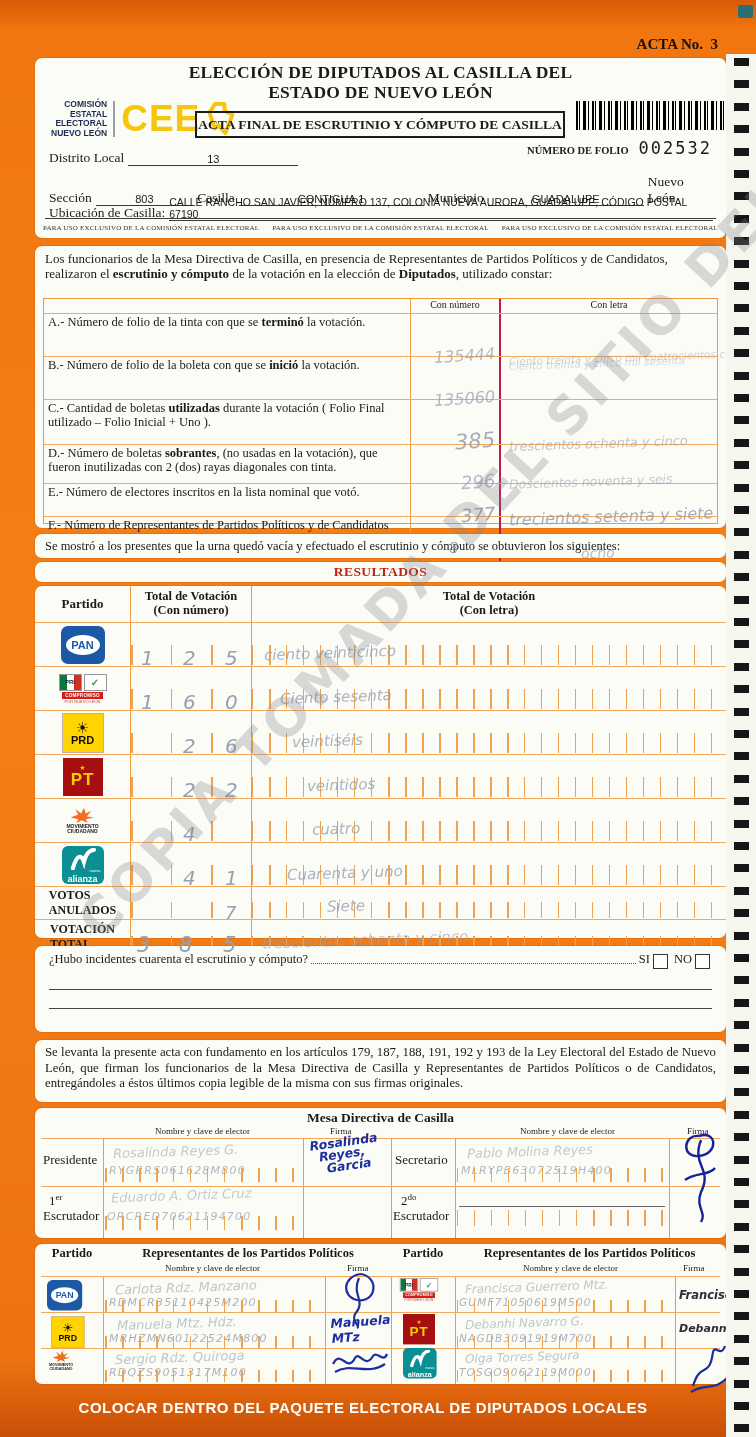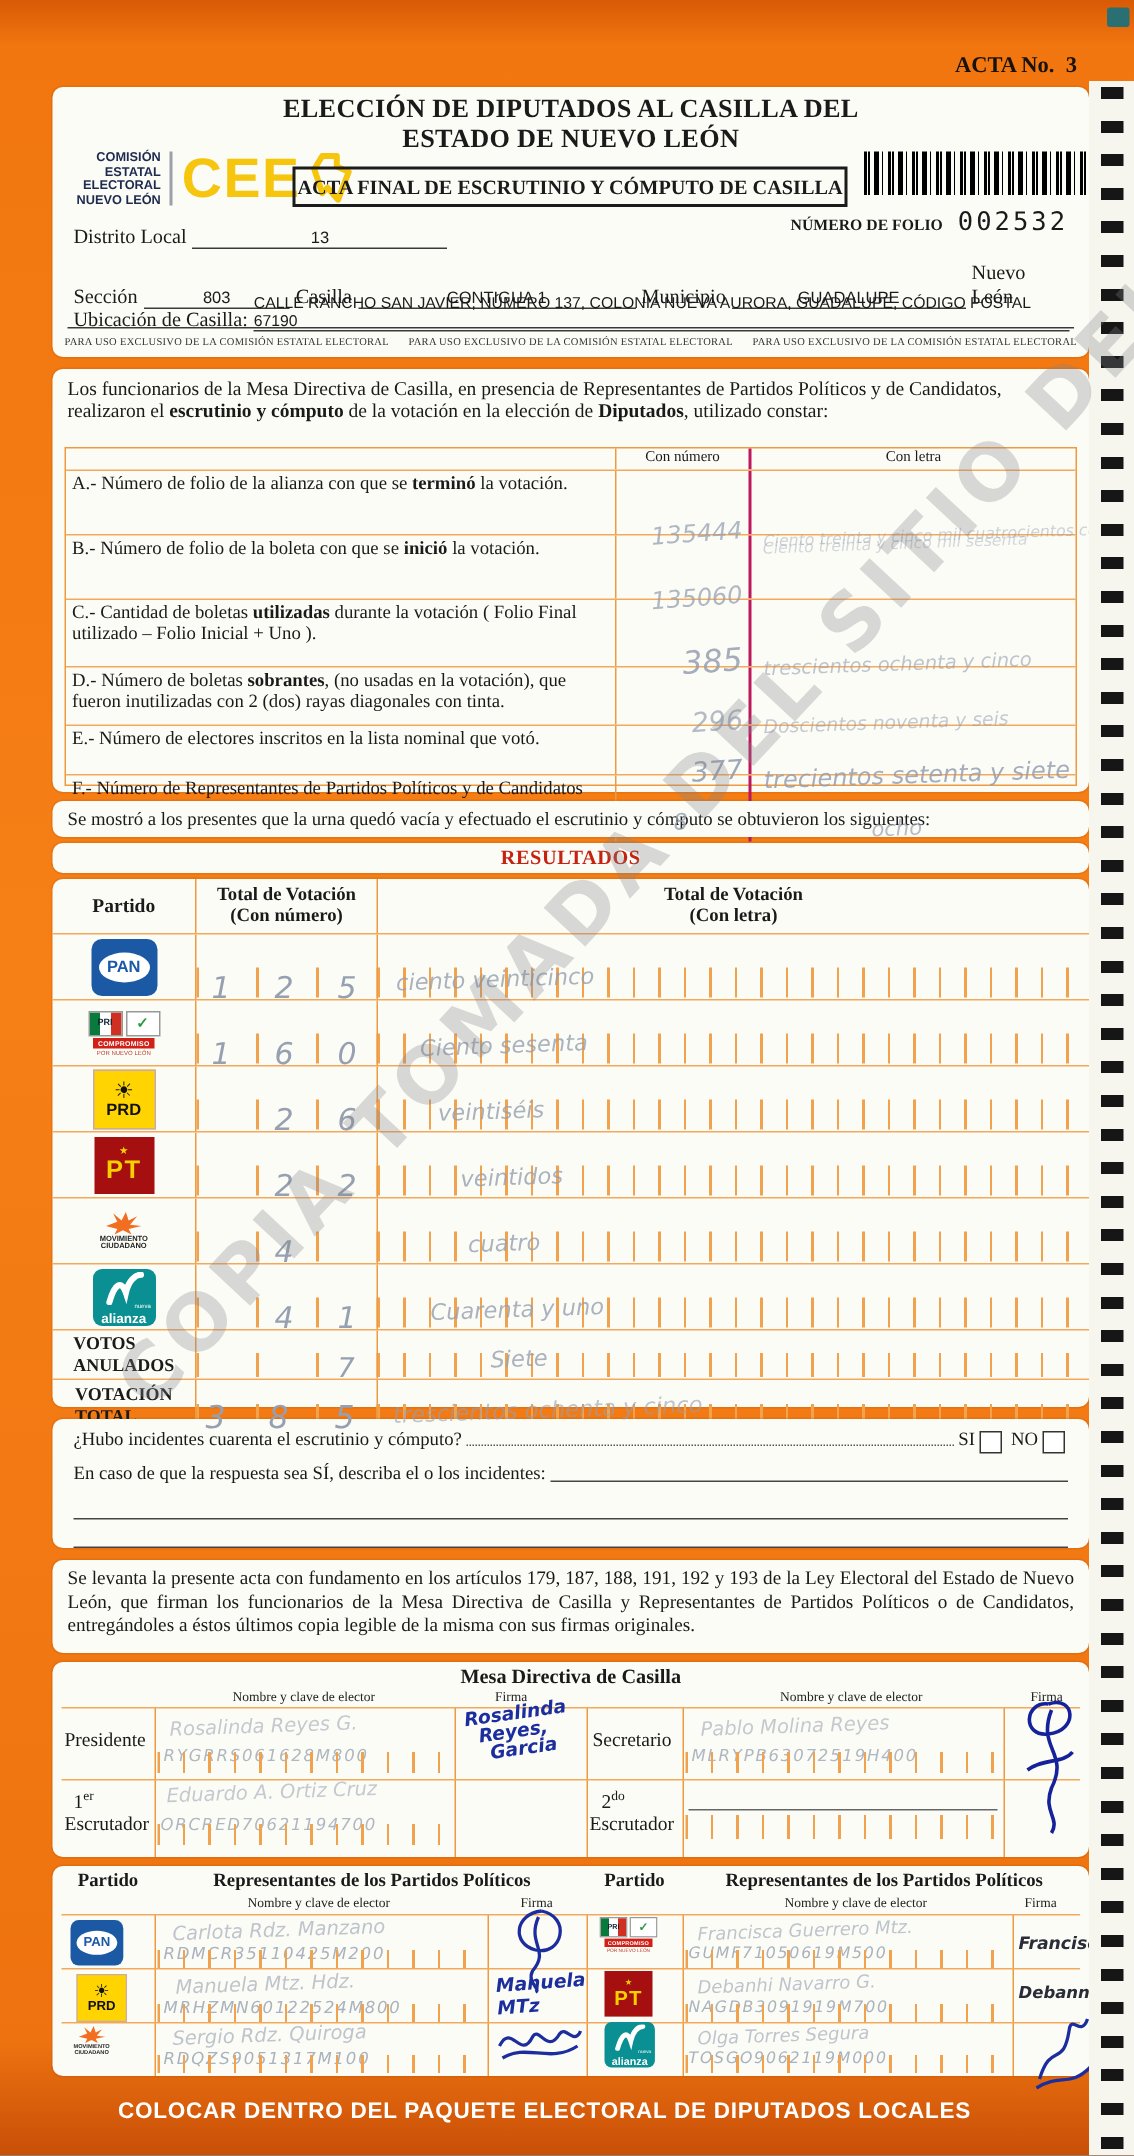--- a/index.html
+++ b/index.html
@@ -161,21 +161,21 @@
     <p style="margin:5px 10px 0 10px;font-size:13px;line-height:15px;"><span>Los funcionarios de la Mesa Directiva de Casilla, en presencia de Representantes de Partidos Políticos  y de Candidatos, realizaron el </span><b>escrutinio y cómputo</b><span> de la votación en la elección de </span><b>Diputados</b><span>, utilizado constar:</span></p>
 
     <div class="ctable" style="top:52px;bottom:4px;">
       <div class="crow" style="height:14px;border-top:none;">
         <div class="c-label"></div>
         <div class="c-num" style="text-align:center;font-size:10px;">Con número</div>
         <div class="c-letra" style="text-align:center;font-size:10px;">Con letra</div>
       </div>
 
       <div class="crow" style="height:42px;">
-        <div class="c-label"><span>A.- Número de folio de la alianza con que se </span><b>terminó</b><span> la votación.</span></div>
+        <div class="c-label"><span>A.- Número de folio de la tinta con que se </span><b>terminó</b><span> la votación.</span></div>
         <div class="c-num">
             <span class="hw cnum" style="font-size:16px;opacity:.75;">135444</span>
           </div>
         <div class="c-letra">
             <span class="hw cletra" style="font-size:10.5px;opacity:.45;bottom:-6px;">Ciento treinta y cinco mil cuatrocientos cuarenta y cuatro</span>
           </div>
       </div>
       <div class="crow" style="height:42px;">
         <div class="c-label"><span>B.- Número de folio de la boleta con que se </span><b>inició</b><span> la votación.</span></div>
         <div class="c-num">
@@ -406,24 +406,20 @@
   </section>
 
   <section class="card" style="top:946px;height:86px;padding:6px 14px;box-sizing:border-box;">
     <div style="display:flex;align-items:flex-end;font-size:12.5px;">
       <span>¿Hubo incidentes cuarenta el escrutinio y cómputo?</span>
       <span class="leader"></span>
       <span>SI</span>
         <span class="cb"></span>
       <span style="margin-left:4px;">NO</span>
         <span class="cb"></span>
-    </div>
-    <div style="display:flex;align-items:flex-end;font-size:12.5px;margin-top:8px;">
-      <span>En caso de que la respuesta sea SÍ, describa el o los incidentes:</span>
-      <span style="flex:1;border-bottom:1px solid #444;margin:0 0 2px 3px;"></span>
     </div>
     <div style="border-bottom:1px solid #444;margin-top:22px;"></div>
     <div style="border-bottom:1px solid #444;margin-top:18px;"></div>
   </section>
 
   <section class="card" style="top:1040px;height:62px;padding:5px 10px;box-sizing:border-box;font-size:12.8px;line-height:15.5px;text-align:justify;">Se levanta la presente acta con fundamento en los artículos 179, 187, 188, 191, 192 y 193 de la Ley Electoral del Estado de Nuevo León, que firman los funcionarios de la Mesa Directiva de Casilla y Representantes de  Partidos Políticos o de Candidatos, entregándoles a éstos últimos copia legible de la misma con sus firmas originales.</section>
 
   <section class="card" style="top:1108px;height:130px;">
     <div style="text-align:center;font-weight:bold;font-size:13.5px;padding-top:2px;">Mesa Directiva de Casilla</div>
     <div class="small-head" style="left:120px;top:18px;">Nombre y clave de elector</div>

